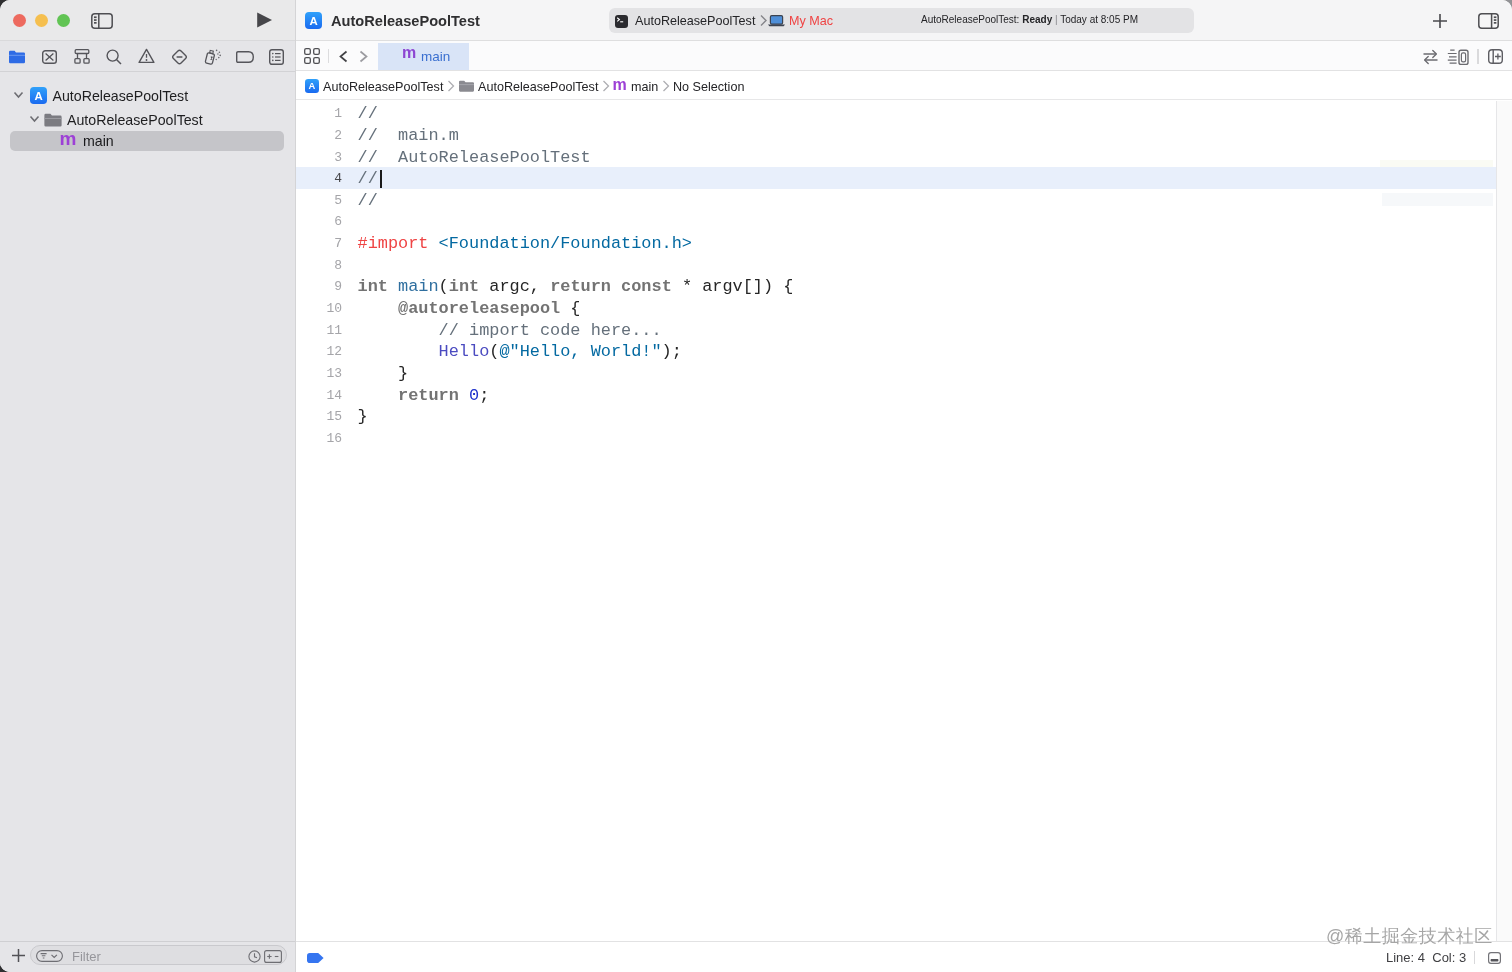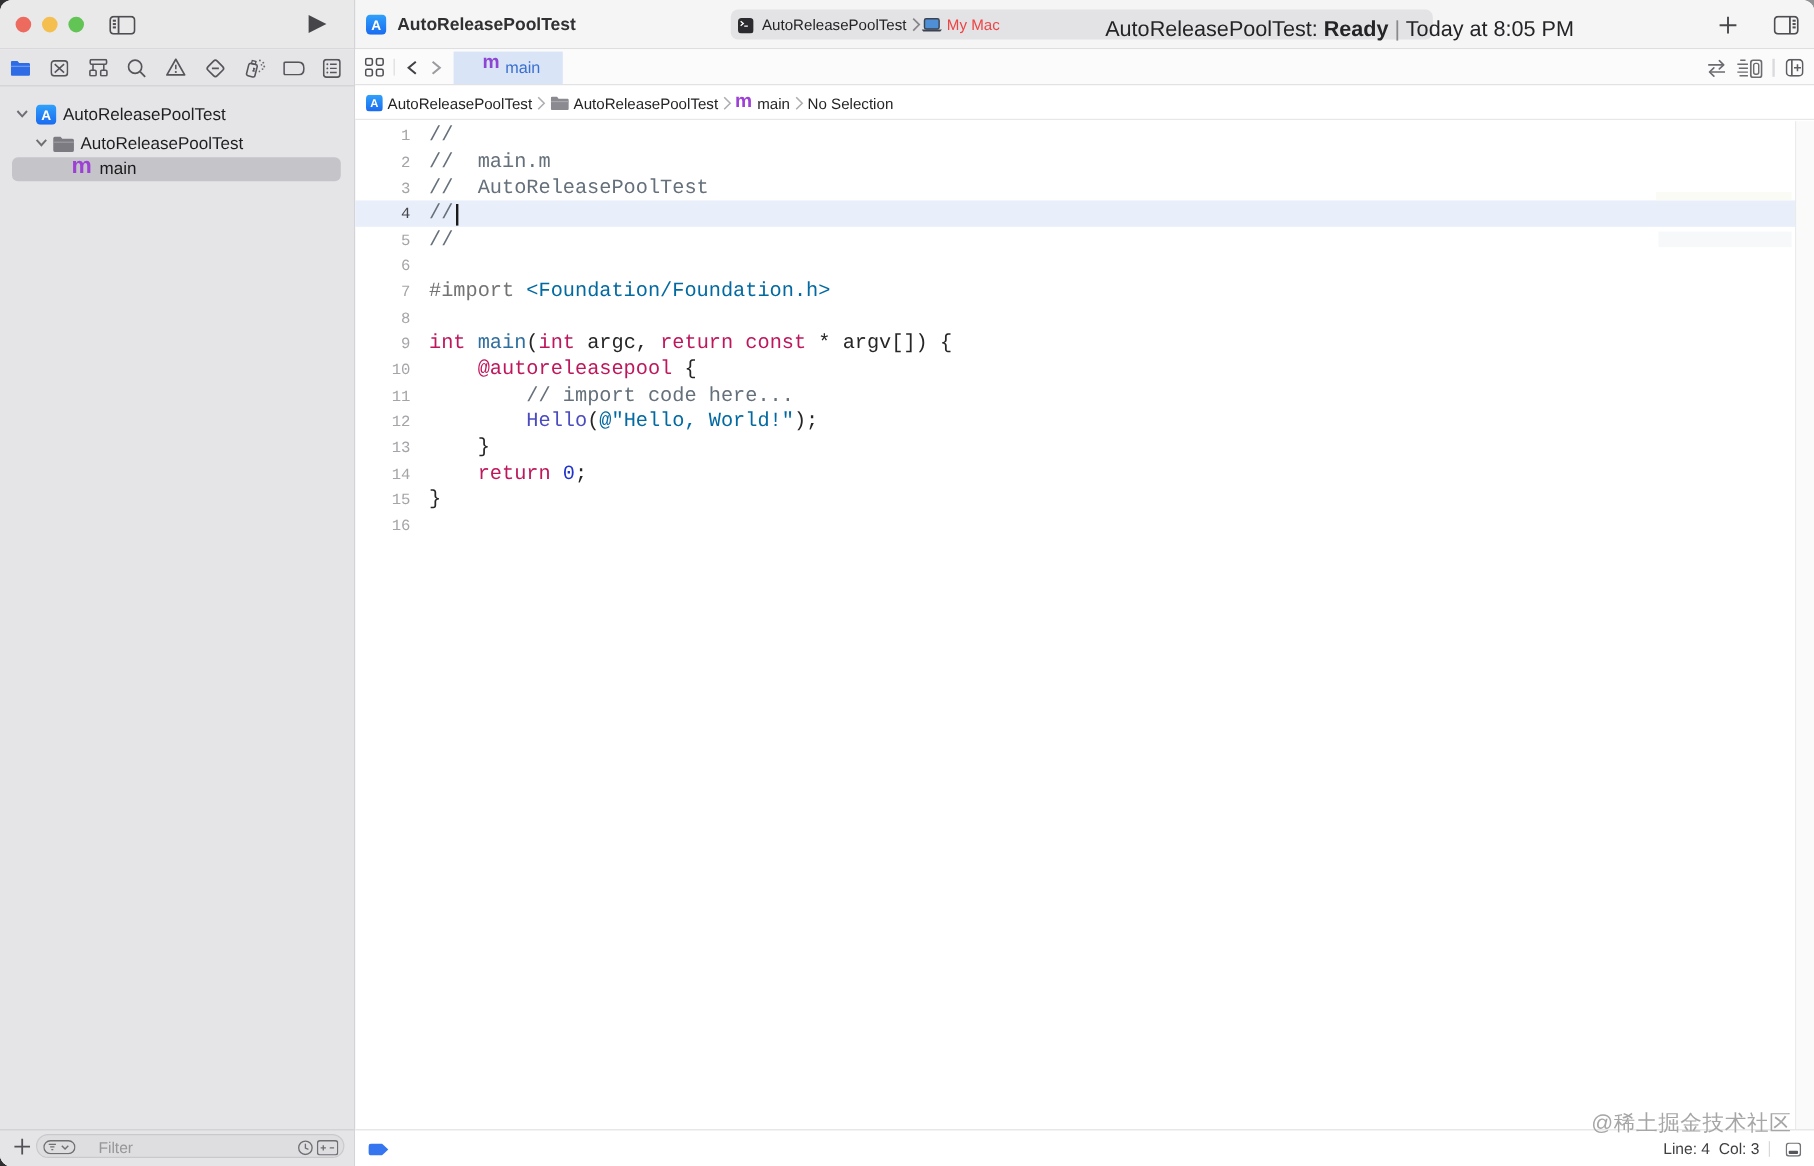--- a/index.html
+++ b/index.html
@@ -54,21 +54,21 @@
 </svg>
 <div class="abs" style="left:635px;top:14px;font-size:12.6px;color:#242427;">AutoReleasePoolTest</div>
 <svg class="abs" style="left:758.5px;top:14px;" width="9" height="13" viewBox="0 0 9 13">
   <path d="M2 1.5 L7 6.5 L2 11.5" fill="none" stroke="#85858a" stroke-width="1.4"></path>
 </svg>
 <svg class="abs" style="left:768px;top:15px;" width="17" height="12" viewBox="0 0 17 12">
   <rect x="2.4" y="0.6" width="12.2" height="8.6" rx="1.4" fill="#4f8fd8" stroke="#3c4350" stroke-width="1.2"></rect>
   <path d="M0 9.6 H17 L15.6 11.2 H1.4 Z" fill="#3c4350"></path>
 </svg>
 <div class="abs" style="left:789px;top:14px;font-size:12.6px;color:#ef4444;">My Mac</div>
-<div class="abs" style="left:921px;top:14px;font-size:18px;color:#242427;">AutoReleasePoolTest: <b>Ready</b> <span style="color:#8a8a8e">|</span> Today at 8:05 PM</div>
+<div class="abs" style="left:921px;top:14px;font-size:10px;color:#242427;">AutoReleasePoolTest: <b>Ready</b> <span style="color:#8a8a8e">|</span> Today at 8:05 PM</div>
 
 <svg class="abs" style="left:1432px;top:13px;" width="16" height="16" viewBox="0 0 16 16">
   <line x1="8" y1="1" x2="8" y2="15" stroke="#48484c" stroke-width="1.6"></line>
   <line x1="1" y1="8" x2="15" y2="8" stroke="#48484c" stroke-width="1.6"></line>
 </svg>
 <svg class="abs" style="left:1478px;top:12.5px;" width="21" height="16" viewBox="0 0 21 16">
   <rect x="0.8" y="0.8" width="19.4" height="14.4" rx="3" fill="none" stroke="#4e4e52" stroke-width="1.5"></rect>
   <line x1="13.6" y1="0.8" x2="13.6" y2="15.2" stroke="#4e4e52" stroke-width="1.5"></line>
   <rect x="15.8" y="3.4" width="2.6" height="1.7" fill="#4e4e52"></rect>
   <rect x="15.8" y="6.2" width="2.6" height="1.7" fill="#4e4e52"></rect>
@@ -160,21 +160,21 @@
   <line x1="1" y1="7.5" x2="14" y2="7.5" stroke="#525256" stroke-width="1.5"></line>
 </svg>
 <div class="abs" style="left:30px;top:945px;width:257px;height:20px;border-radius:10px;background:#dedee1;border:1px solid #c9c9cd;"></div>
 <svg class="abs" style="left:36px;top:949.5px;" width="27" height="12" viewBox="0 0 27 12">
   <rect x="0.6" y="0.6" width="25.8" height="10.8" rx="5.4" fill="none" stroke="#6e6e73" stroke-width="1.1"></rect>
   <line x1="4.6" y1="3.6" x2="10.6" y2="3.6" stroke="#6e6e73" stroke-width="1.1"></line>
   <line x1="5.8" y1="5.8" x2="9.4" y2="5.8" stroke="#6e6e73" stroke-width="1.1"></line>
   <line x1="6.8" y1="8" x2="8.4" y2="8" stroke="#6e6e73" stroke-width="1.1"></line>
   <path d="M15.5 4.8 L18.2 7.5 L20.9 4.8" fill="none" stroke="#6e6e73" stroke-width="1.2"></path>
 </svg>
-<div class="abs" style="left:82px;top:949px;font-size:13px;color:#96969b;">Filter</div>
+<div class="abs" style="left:72px;top:949px;font-size:13px;color:#96969b;">Filter</div>
 <svg class="abs" style="left:248px;top:949.5px;" width="13" height="13" viewBox="0 0 13 13">
   <circle cx="6.5" cy="6.5" r="5.6" fill="none" stroke="#6e6e73" stroke-width="1.1"></circle>
   <path d="M6.5 3.2 L6.5 6.8 L9 7.8" fill="none" stroke="#6e6e73" stroke-width="1.1"></path>
 </svg>
 <svg class="abs" style="left:264px;top:949.5px;" width="18" height="13" viewBox="0 0 18 13">
   <rect x="0.6" y="0.6" width="16.8" height="11.8" rx="2" fill="none" stroke="#6e6e73" stroke-width="1.1"></rect>
   <line x1="3.2" y1="6.5" x2="7.6" y2="6.5" stroke="#6e6e73" stroke-width="1.1"></line>
   <line x1="5.4" y1="4.3" x2="5.4" y2="8.7" stroke="#6e6e73" stroke-width="1.1"></line>
   <line x1="10.8" y1="6.5" x2="14.4" y2="6.5" stroke="#6e6e73" stroke-width="1.1"></line>
 </svg>
@@ -278,21 +278,21 @@
 <span class="k">int</span> <span class="f">main</span>(<span class="k">int</span> argc, <span class="k">return</span> <span class="k">const</span> * argv[]) {
     <span class="k">@autoreleasepool</span> {
         <span class="c">// import code here...</span>
         <span class="o">Hello</span>(<span class="s">@"Hello, World!"</span>);
     }
     <span class="k">return</span> <span class="n">0</span>;
 }
 </pre>
 <div class="abs" style="left:379.6px;top:169.5px;width:2px;height:18px;background:#1a1a1a;"></div>
 <style>
-.c{color:#65707b}.d{color:#737373}.s{color:#0369a1}.k{color:#be185d;font-weight:normal}
+.c{color:#65707b}.d{color:#ef4444}.s{color:#0369a1}.k{color:#737373;font-weight:bold}
 .f{color:#2f6f9f}.o{color:#4b4bc0}.n{color:#2033cc}
 </style>
 
 <div class="abs" style="left:1496px;top:101px;width:1px;height:840px;background:#e6e6e8;"></div>
 <div class="abs" style="left:1497px;top:101px;width:15px;height:840px;background:#fafafa;"></div>
 
 <div class="abs" style="left:296px;top:941px;width:1216px;height:31px;background:#fff;border-top:1px solid #e2e2e3;"></div>
 <svg class="abs" style="left:307px;top:952.5px;" width="17" height="10" viewBox="0 0 17 10">
   <path d="M2.8 0 L11.2 0 L16.6 5 L11.2 10 L2.8 10 Q0 10 0 7.2 L0 2.8 Q0 0 2.8 0 Z" fill="#3575f0"></path>
 </svg>

